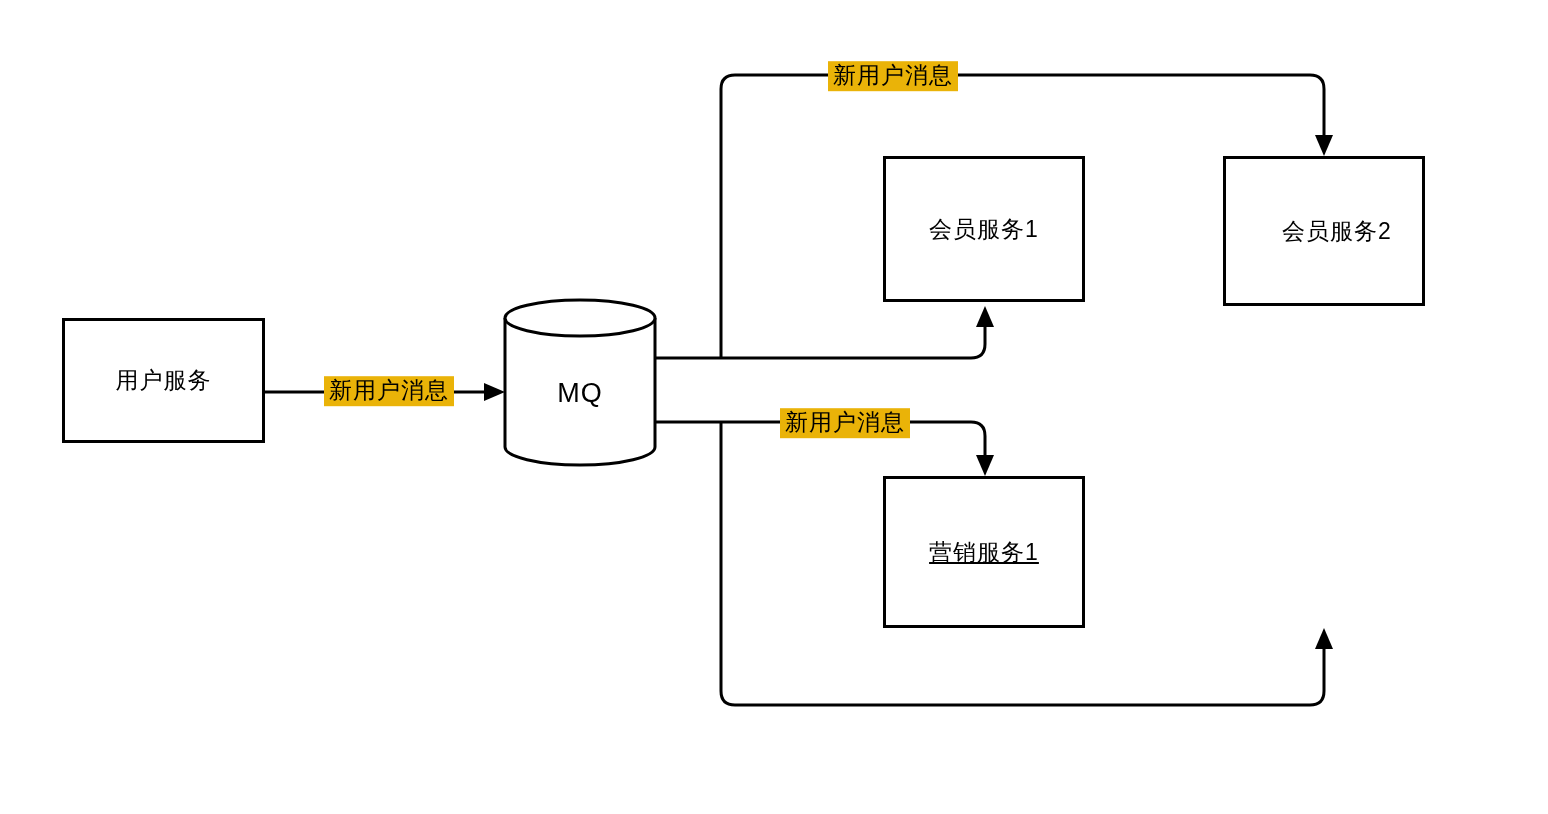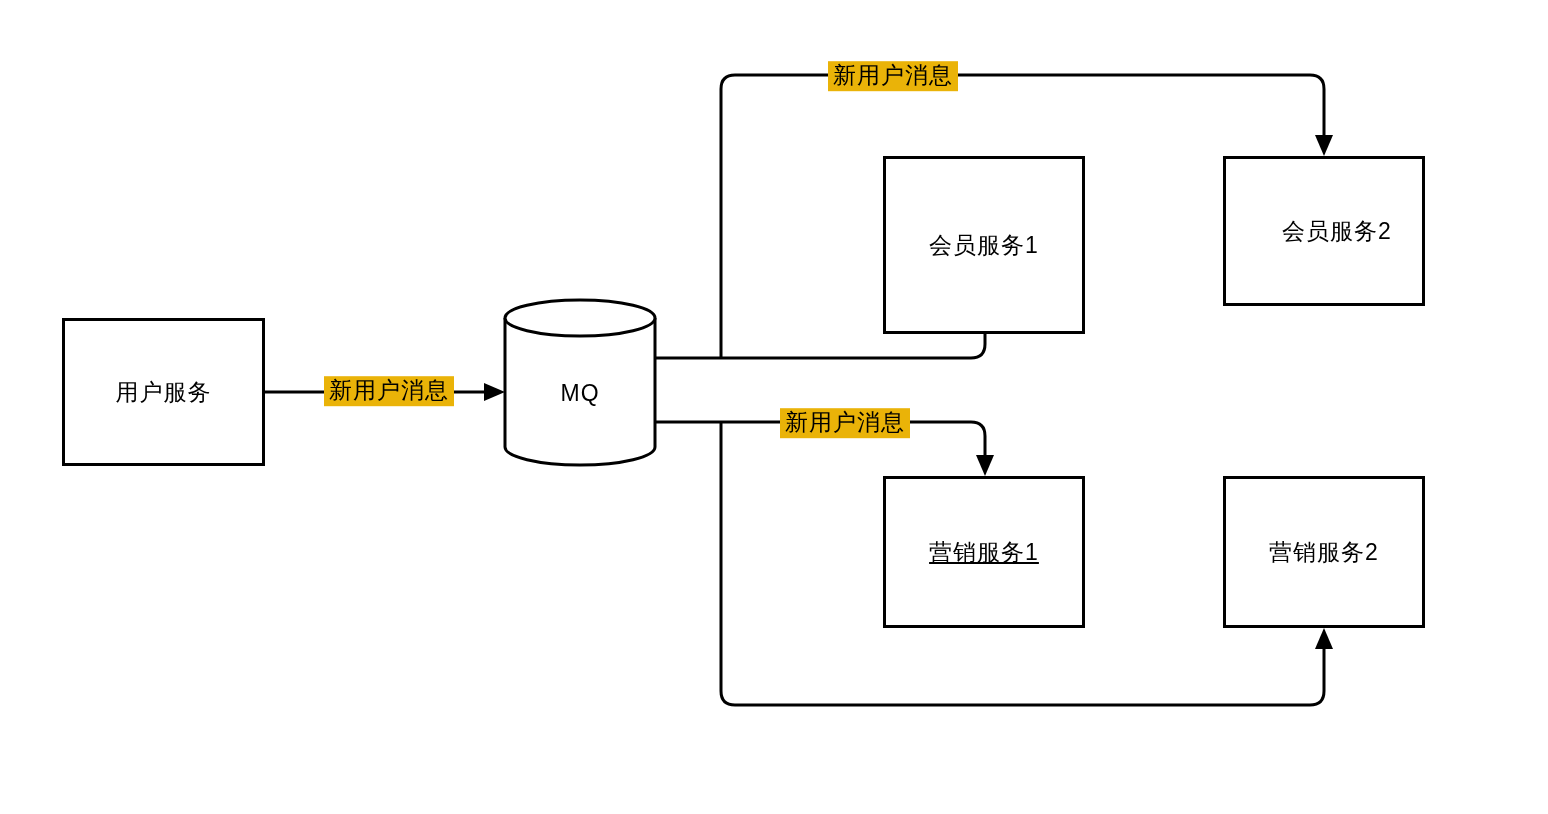--- a/index.html
+++ b/index.html
@@ -35,21 +35,21 @@
     letter-spacing: 1px;
   }
   .node-label {
     white-space: nowrap;
   }
   .mq-label {
     position: absolute;
     display: flex;
     align-items: center;
     justify-content: center;
-    font-size: 23px;
+    font-size: 27px;
     letter-spacing: 1px;
     background: transparent;
   }
   .edge-label {
     position: absolute;
     transform: translate(-50%, -50%);
     background: #eab308;
     padding: 1px 5px;
     font-size: 23px;
     letter-spacing: 1px;
@@ -76,43 +76,40 @@
       <polygon points="1324,156 1315,135 1333,135"></polygon>
       <polygon points="985,476 976,455 994,455"></polygon>
       <polygon points="1324,628 1315,649 1333,649"></polygon>
     </g>
     <g fill="#ffffff" stroke="#000000" stroke-width="3">
       <path d="M 505 318 L 505 447 A 75 18 0 0 0 655 447 L 655 318"></path>
       <ellipse cx="580" cy="318" rx="75" ry="18"></ellipse>
     </g>
   </svg>
 
-  <div class="node" style="left:62px; top:318px; width:203px; height:148px;">
+  <div class="node" style="left:62px; top:318px; width:203px; height:125px;">
     <span class="node-label">用户服务</span>
   </div>
 
   <div class="mq-label" style="left:505px; top:368px; width:150px; height:50px;">
     <span class="node-label">MQ</span>
   </div>
 
-  <div class="node" style="left:883px; top:156px; width:202px; height:178px;">
+  <div class="node" style="left:883px; top:156px; width:202px; height:146px;">
     <span class="node-label">会员服务1</span>
   </div>
 
   <div class="node" style="left:1223px; top:156px; width:202px; height:150px;padding-left:26px;">
     <span class="node-label">会员服务2</span>
   </div>
 
   <div class="node" style="left:883px; top:476px; width:202px; height:152px;text-decoration:underline;">
     <span class="node-label">营销服务1</span>
   </div>
 
-  <div class="node" style="left:1223px; top:476px; width:202px; height:152px;">
-    <span class="node-label">营销服务2</span>
-  </div>
 
   <div class="edge-label" style="left:389px; top:391px;">新用户消息</div>
 
   <div class="edge-label" style="left:893px; top:76px;">新用户消息</div>
 
   <div class="edge-label" style="left:845px; top:423px;">新用户消息</div>
 
 </div>
 
 </body></html>

